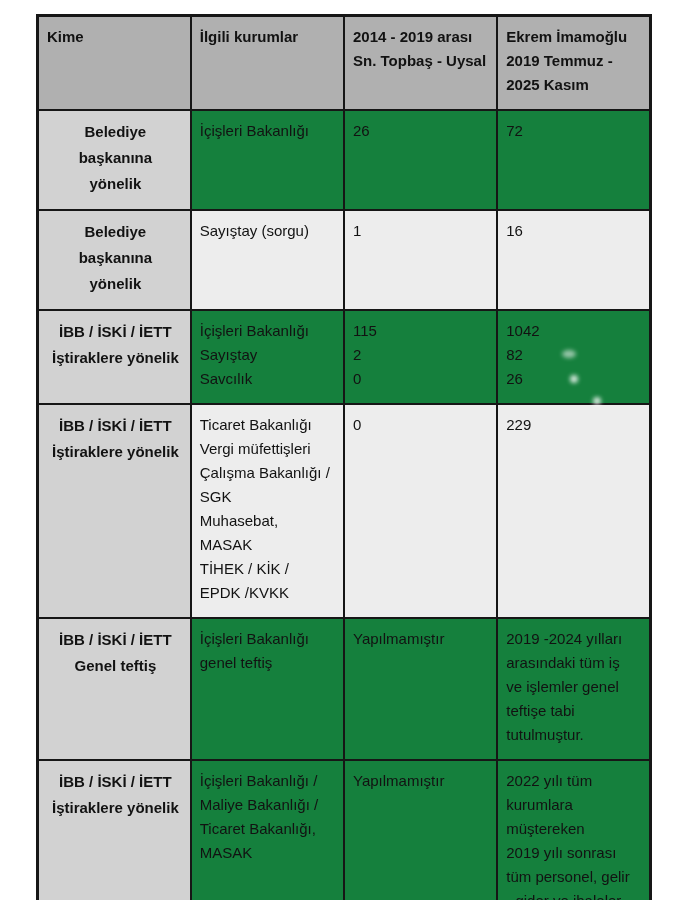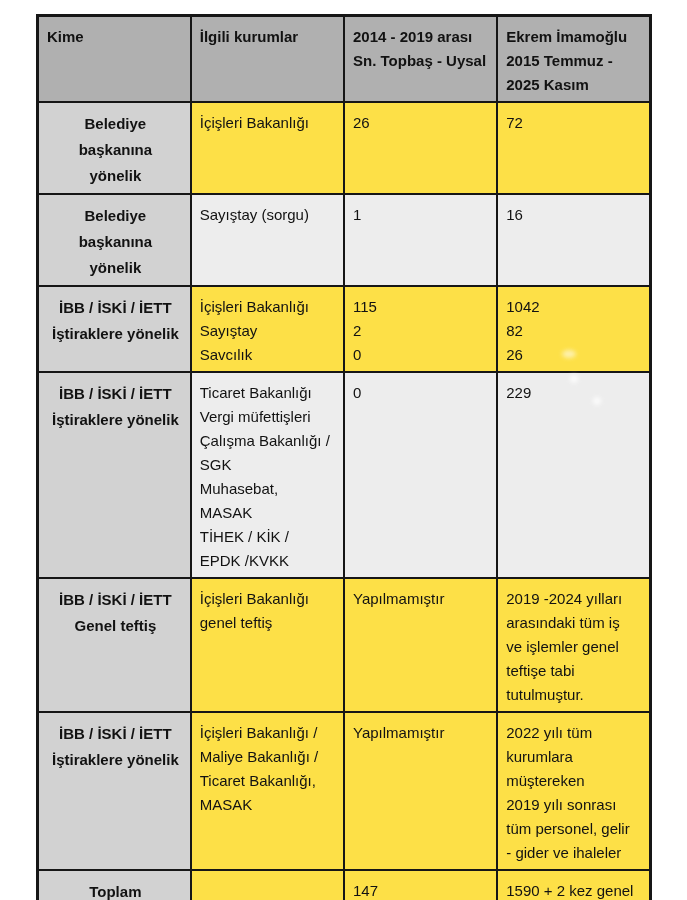--- a/index.html
+++ b/index.html
@@ -22,42 +22,42 @@
     top: 14px;
     width: 616px;
     border-collapse: collapse;
     table-layout: fixed;
     border: 3px solid #161616;
   }
   table.insp col { width: 25%; }
   table.insp th, table.insp td {
     border: 2px solid #161616;
     vertical-align: top;
-    padding: 8px 6px 4px 8px;
+    padding: 8px 6px 12px 8px;
     font-size: 15px;
     line-height: 24px;
     white-space: pre-line;
     overflow: hidden;
   }
   
   thead th {
     background: #b0b0b0;
     font-weight: bold;
     text-align: left;
     padding-top: 11px;
   }
   
   tbody th.rowhead {
     background: #d2d2d2;
     font-weight: bold;
     text-align: center;
     line-height: 26px;
   }
   
-  tbody td { background: #fde047; }
+  tbody td { background: #15803d; }
   tr.shaded td { background: #ededed; }
   td.num, td.ctr { padding-left: 2px; padding-right: 2px; }
   td.kur { text-align: left; }
   
   tr.rh  { height: 82px; }
   tr.r1  { height: 82px; }
   tr.r2  { height: 82px; }
   tr.r3  { height: 80px; }
   tr.r4  { height: 190px; }
   tr.r5  { height: 126px; }
@@ -86,21 +86,21 @@
         <col>
         <col>
     </colgroup>
     <thead>
       <tr class="rh">
         <th>Kime</th>
         <th>İlgili kurumlar</th>
         <th>2014 - 2019 arası
 Sn. Topbaş - Uysal</th>
         <th>Ekrem İmamoğlu
-2015 Temmuz -
+2019 Temmuz -
 2025 Kasım</th>
       </tr>
     </thead>
     <tbody>
       <tr class="r1">
         <th class="rowhead">Belediye
 başkanına
 yönelik</th>
         <td class="kur ctr">İçişleri Bakanlığı</td>
         <td class="num">26</td>

